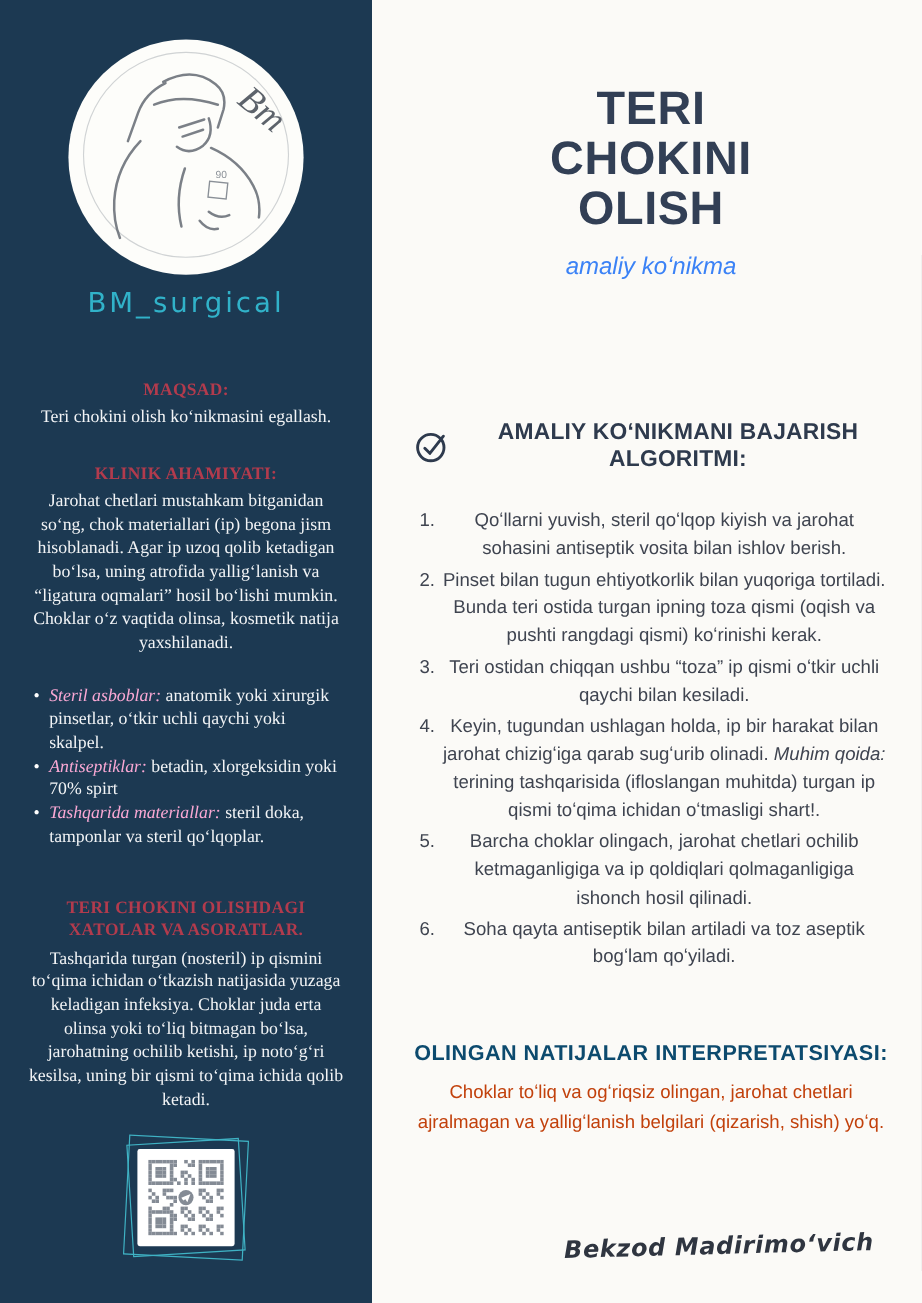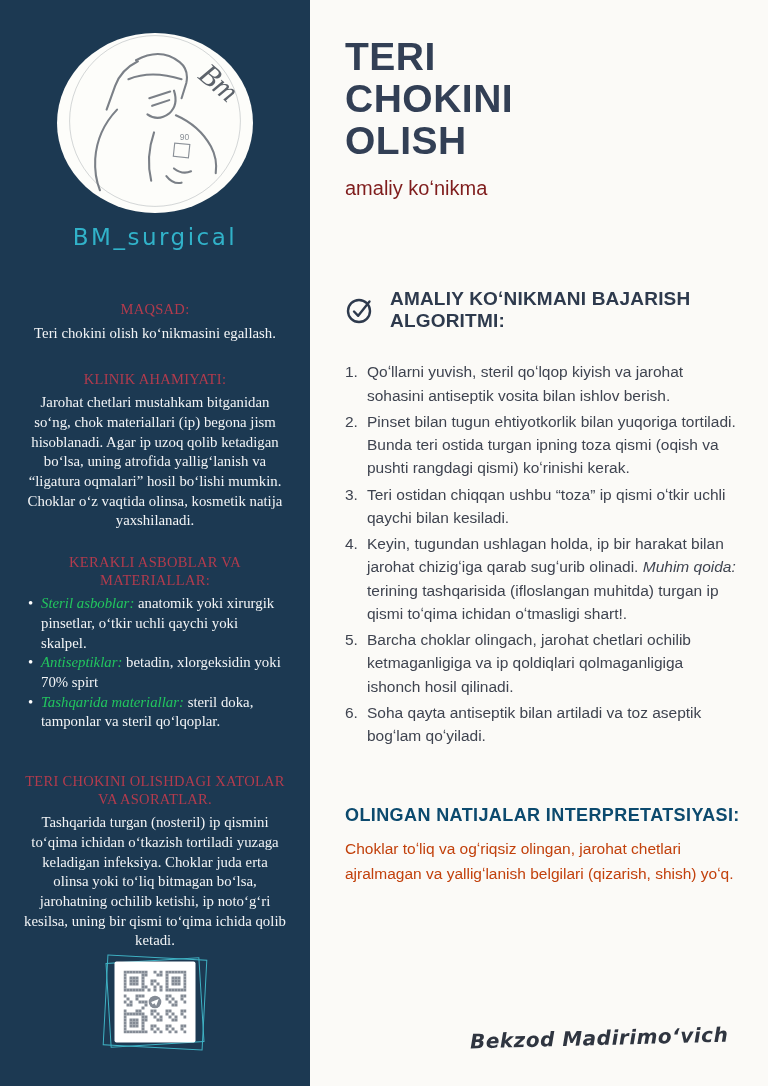--- a/index.html
+++ b/index.html
@@ -30,55 +30,55 @@
     overflow: hidden;
   }
   .brand {
     margin-top: 11px;
     color: #31b2c9;
     font-family: "DejaVu Sans", sans-serif;
     font-size: 23px; font-weight: 500; letter-spacing: 2.5px;
   }
   .sb-section { padding: 0 24px; text-align: center; width: 100%; }
   .sb-section h3 {
-    color: #b23b4d; font-size: 14.5px; font-weight: 400;
+    color: #b23b4d; font-size: 14.5px; font-weight: 700;
     letter-spacing: 0.3px; margin-bottom: 5px; line-height: 1.25;
   }
   .sb-section p { font-size: 14.8px; line-height: 1.33; }
   .sec-maqsad  { margin-top: 50px; }
   .sec-klinik  { margin-top: 27px; }
   .sec-tools   { margin-top: 22px; }
   .sec-xatolar { margin-top: 40px; }
   .sec-tools ul { list-style: none; text-align: left; margin-top: 2px; padding-left: 4px; }
   .sec-tools li {
     position: relative; padding-left: 13px;
     font-size: 14.8px; line-height: 1.33;
   }
   .sec-tools li::before { content: "•"; position: absolute; left: 0; top: 0; color: #ffffff; }
-  .tool-label { color: #22c55e; font-style: italic; }
+  .tool-label { color: #f9a8d4; font-style: italic; }
 
   
   .qr-block { margin-top: auto; margin-bottom: 32px; position: relative; width: 112px; height: 112px; }
   .qr-frame { position: absolute; border: 1.5px solid #3fb2c4; }
   .qr-frame.f1 { inset: 6px;  transform: rotate(3deg); }
   .qr-frame.f2 { inset: 9px;  transform: rotate(-3.5deg); }
   .qr-box {
     position: absolute; left: 50%; top: 50%;
     transform: translate(-50%,-50%);
     width: 81px; height: 81px; background: #ffffff; border-radius: 2px;
     display: flex; align-items: center; justify-content: center;
   }
 
   
-  .content { flex: 1; position: relative; padding: 36px 28px 0 35px; color: #323f55; }
+  .content { flex: 1; position: relative; padding: 70px 28px 0 35px; color: #323f55; text-align: center; }
   .title { font-size: 39px; font-weight: 800; line-height: 1.08; letter-spacing: 0.5px; color: #323f55; }
   .title span { display: block; }
-  .subtitle { margin-top: 15px; font-size: 20px; color: #7f1d1d; }
-
-  .algo-head { margin-top: 88px; display: flex; align-items: center; gap: 15px; }
+  .subtitle { margin-top: 15px; font-size: 20px; color: #3b82f6; font-style: italic; }
+
+  .algo-head { margin-top: 116px; display: flex; align-items: center; gap: 15px; }
   .algo-head h2 { font-size: 19px; font-weight: 700; color: #2e3a4d; letter-spacing: 0.2px; }
   .algo-head .icon { flex: 0 0 auto; display: flex; }
 
   .steps { margin-top: 28px; list-style: none; font-size: 15.5px; line-height: 1.5; color: #3f4450; }
   .steps li { display: flex; margin-bottom: 3px; }
   .steps .num { flex: 0 0 22px; }
   .steps .txt { flex: 1; }
   .steps .em  { font-style: italic; }
 
   .results-head { margin-top: 58px; font-size: 18px; font-weight: 700; letter-spacing: 0.4px; color: #0c4a6e; }
@@ -128,31 +128,30 @@
       <h3>MAQSAD:</h3>
       <p>Teri chokini olish koʻnikmasini egallash.</p>
     </section>
 
     <section class="sb-section sec-klinik">
       <h3>KLINIK AHAMIYATI:</h3>
       <p>Jarohat chetlari mustahkam bitganidan soʻng, chok materiallari (ip) begona jism hisoblanadi. Agar ip uzoq qolib ketadigan boʻlsa, uning atrofida yalligʻlanish va “ligatura oqmalari” hosil boʻlishi mumkin. Choklar oʻz vaqtida olinsa, kosmetik natija yaxshilanadi.</p>
     </section>
 
     <section class="sb-section sec-tools">
-      <h3>KERAKLI ASBOBLAR VA MATERIALLAR:</h3>
       <ul>
         <li><span class="tool-label">Steril asboblar:</span><span> anatomik yoki xirurgik pinsetlar, oʻtkir uchli qaychi yoki skalpel.</span></li>
         <li><span class="tool-label">Antiseptiklar:</span><span> betadin, xlorgeksidin yoki 70% spirt</span></li>
         <li><span class="tool-label">Tashqarida materiallar:</span><span> steril doka, tamponlar va steril qoʻlqoplar.</span></li>
       </ul>
     </section>
 
     <section class="sb-section sec-xatolar">
       <h3>TERI CHOKINI OLISHDAGI XATOLAR VA ASORATLAR.</h3>
-      <p>Tashqarida turgan (nosteril) ip qismini toʻqima ichidan oʻtkazish tortiladi yuzaga keladigan infeksiya. Choklar juda erta olinsa yoki toʻliq bitmagan boʻlsa, jarohatning ochilib ketishi, ip notoʻgʻri kesilsa, uning bir qismi toʻqima ichida qolib ketadi.</p>
+      <p>Tashqarida turgan (nosteril) ip qismini toʻqima ichidan oʻtkazish natijasida yuzaga keladigan infeksiya. Choklar juda erta olinsa yoki toʻliq bitmagan boʻlsa, jarohatning ochilib ketishi, ip notoʻgʻri kesilsa, uning bir qismi toʻqima ichida qolib ketadi.</p>
     </section>
 
     <div class="qr-block">
       <div class="qr-frame f1"></div>
       <div class="qr-frame f2"></div>
       <div class="qr-box">
         <svg id="qr-svg" width="63" height="63" viewBox="0 0 63 63">
             <rect x="0" y="0" width="3" height="3" fill="#848b95"></rect>
             <rect x="3" y="0" width="3" height="3" fill="#848b95"></rect>
             <rect x="6" y="0" width="3" height="3" fill="#848b95"></rect>

